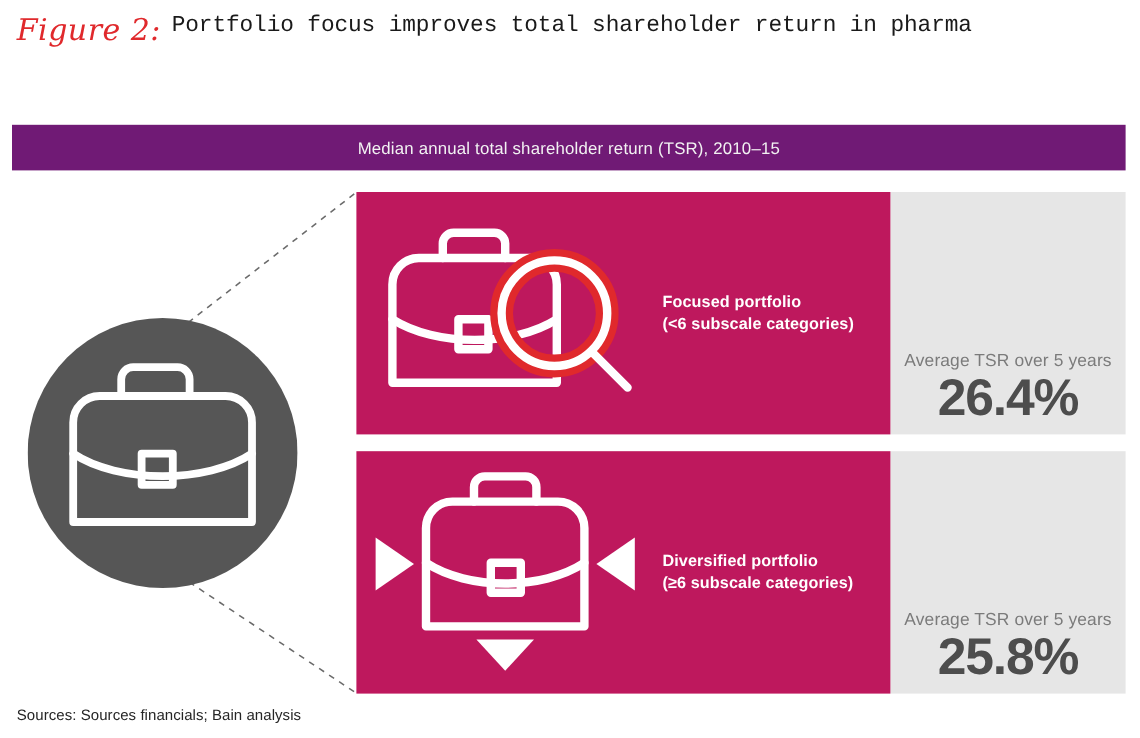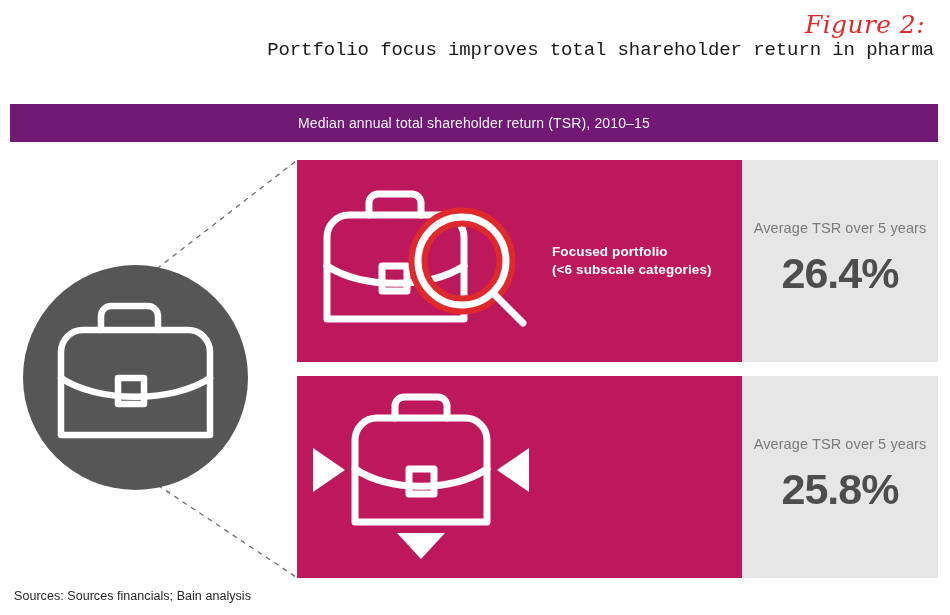--- a/index.html
+++ b/index.html
@@ -16,23 +16,22 @@
   }
 
   
   #figure-title {
     position: absolute;
     left: 14px;
     top: 10px;
     width: 920px;
     height: 42px;
     display: flex;
-    align-items: flex-end;
+    align-items: flex-start;
     white-space: nowrap;
-    flex-direction: column;
   }
   #figure-label {
     font-family: "DejaVu Serif", serif;
     font-style: italic;
     font-size: 25px;
     color: #e0292c;
     letter-spacing: 0.4px;
     margin-right: 9px;
   }
   #figure-headline {
@@ -114,36 +113,35 @@
     letter-spacing: 0.1px;
   }
   .row-label .line2 { display: block; }
 
   .row-gray {
     flex: 1;
     background: #e6e6e6;
     display: flex;
     flex-direction: column;
     align-items: center;
-    justify-content: center;
+    justify-content: flex-end;
     padding-bottom: 8px;
   }
   .tsr-caption {
     color: #7b7b7b;
     font-size: 14.5px;
     letter-spacing: 0.1px;
     margin-bottom: 2px;
   }
   .tsr-value {
     color: #4d4d4d;
     font-size: 43px;
     font-weight: bold;
     letter-spacing: -1px;
     line-height: 1;
-    margin-top: 14px;
   }
 
   
   #sources {
     position: absolute;
     left: 14px;
     top: 589px;
     font-size: 12.5px;
     color: #262626;
     letter-spacing: 0.05px;
@@ -227,20 +225,24 @@
 
           <rect x="102" y="78" width="25" height="25"></rect>
         </g>
         <g fill="#ffffff">
           <polygon points="38,79 6,57 6,101"></polygon>
           <polygon points="190,79 222,57 222,101"></polygon>
           <polygon points="114,168 90,142 138,142"></polygon>
         </g>
       </svg>
     </div>
+    <div class="row-label">
+      <span>Diversified portfolio</span>
+      <span class="line2">(≥6 subscale categories)</span>
+    </div>
   </div>
   <div class="row-gray">
     <div class="tsr-caption">Average TSR over 5 years</div>
     <div class="tsr-value">25.8%</div>
   </div>
 </div>
 
 <div id="sources">Sources: Sources financials; Bain analysis</div>
 
 </body></html>

